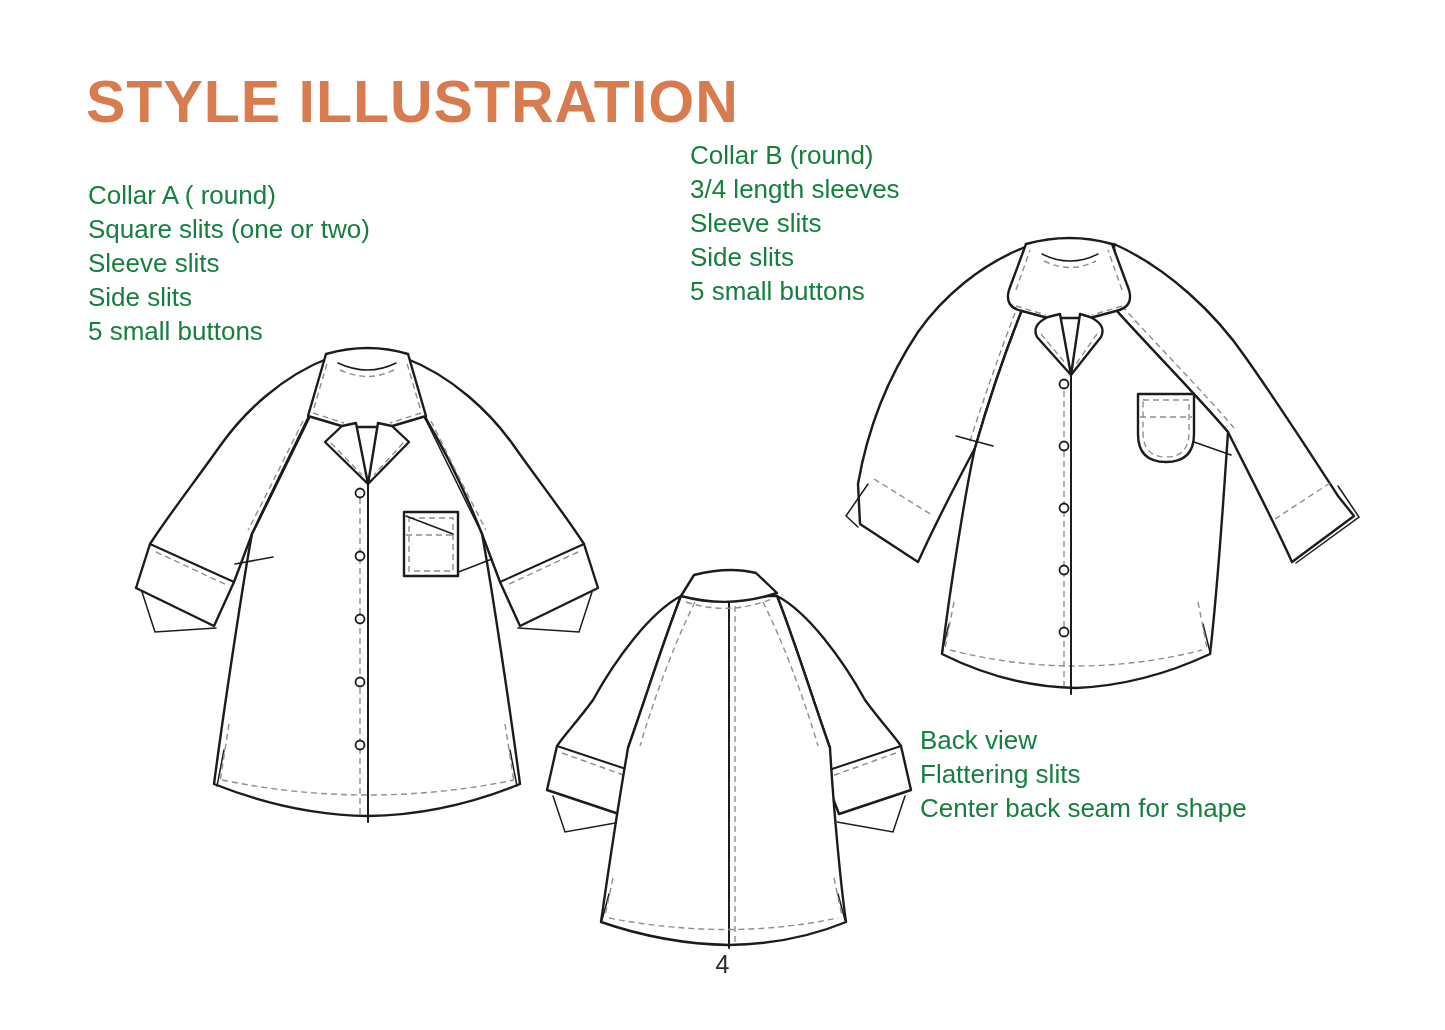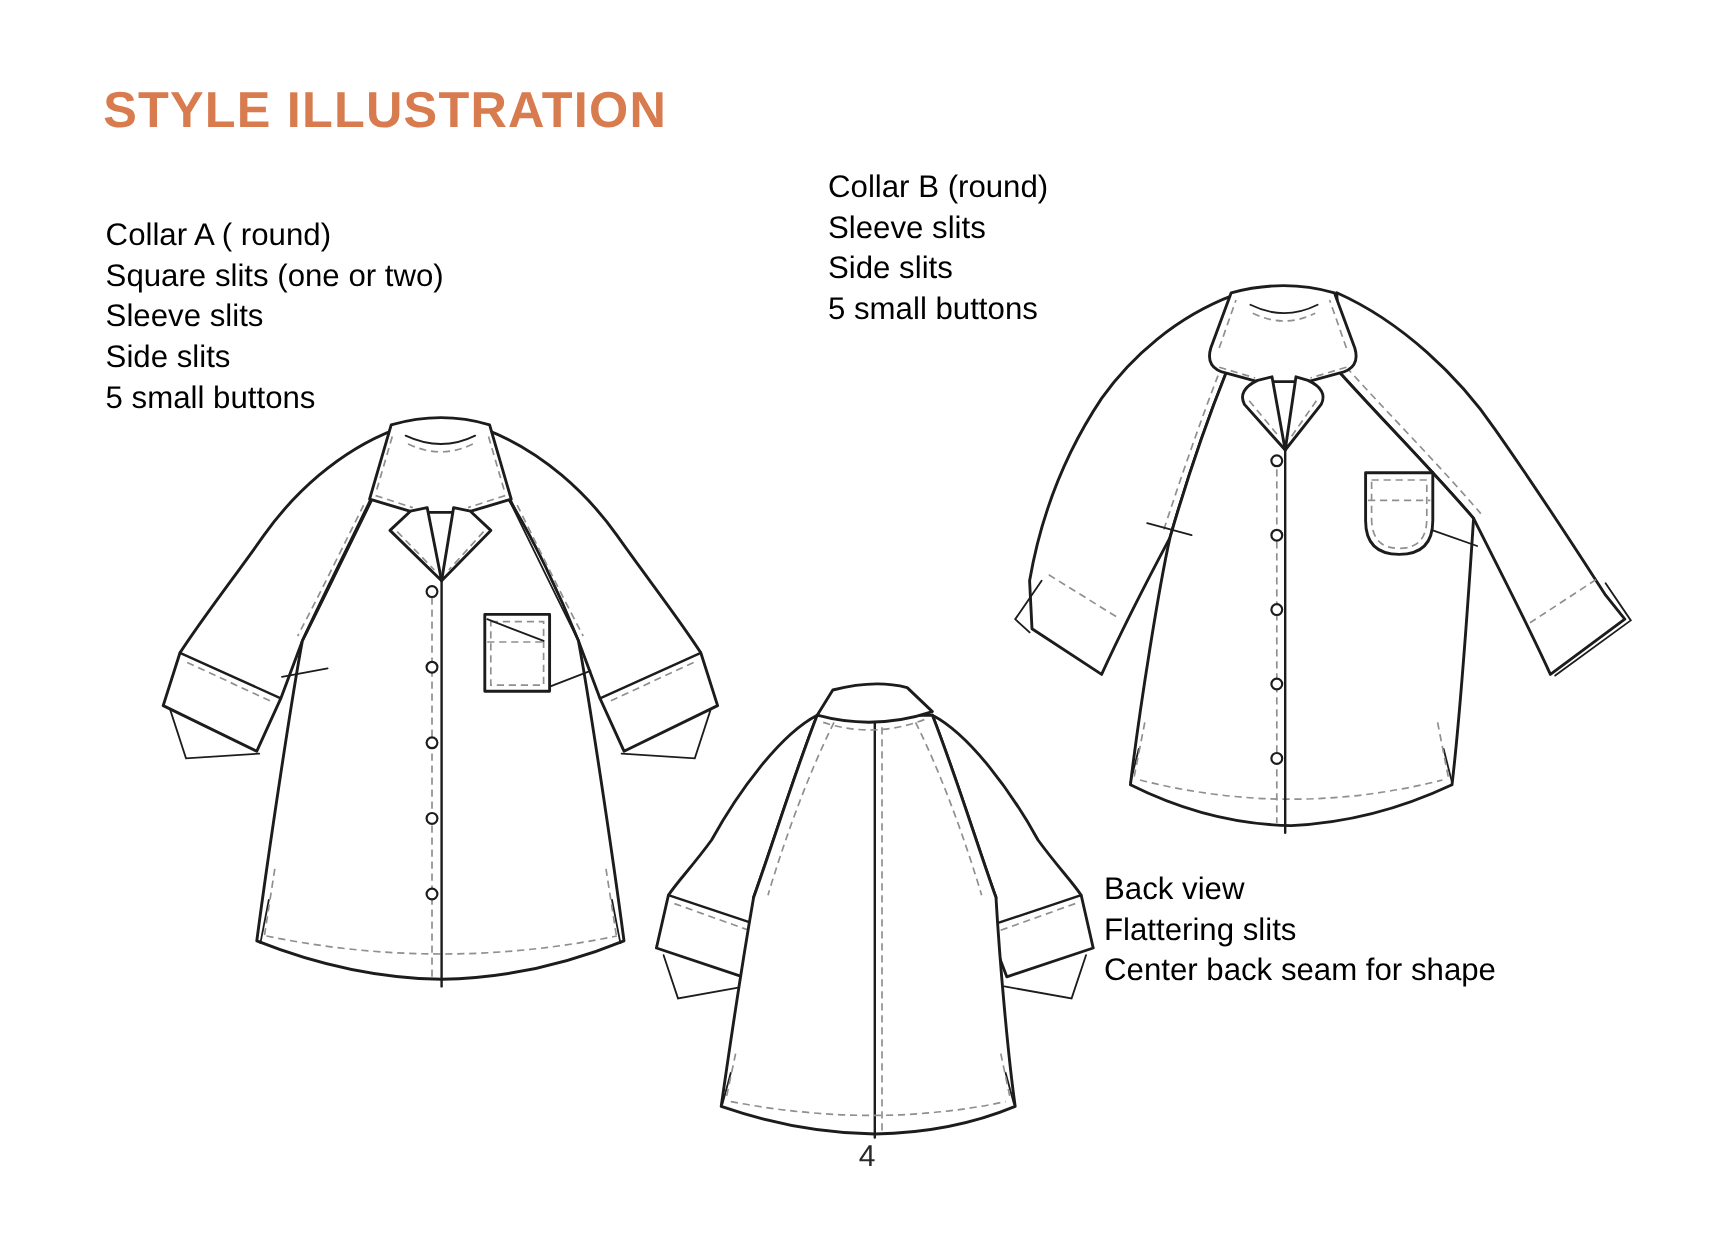--- a/index.html
+++ b/index.html
@@ -3,24 +3,24 @@
 <meta charset="utf-8">
 <style>
   html,body{margin:0;padding:0;}
   body{
     width:1445px;height:1030px;background:#ffffff;overflow:hidden;position:relative;
     font-family:"Liberation Sans", sans-serif;color:#1e1e1e;
   }
   .abs{position:absolute;}
   .page-title{
     left:86px;top:68px;
-    font-size:42px;font-weight:700;letter-spacing:1px;color:#D87C50;
+    font-size:59px;font-weight:700;letter-spacing:1px;color:#D87C50;
     white-space:nowrap;
   }
-  .notes{font-size:26px;line-height:34px;color:#000000;}
+  .notes{font-size:26px;line-height:34px;color:#15803d;}
   .notes div{white-space:nowrap;}
   .notes-a{left:88px;top:178px;}
   .notes-b{left:690px;top:138px;}
   .notes-back{left:920px;top:723px;}
   .page-number{left:0;top:950px;width:1445px;text-align:center;font-size:25px;color:#2a2a2a;}
   svg{display:block;overflow:visible;}
   .ill-a{left:132px;top:336px;}
   .ill-b{left:838px;top:226px;}
   .ill-c{left:545px;top:550px;}
   
@@ -38,20 +38,21 @@
 <div class="abs notes notes-a">
   <div>Collar A ( round)</div>
   <div>Square slits (one or two)</div>
   <div>Sleeve slits</div>
   <div>Side slits</div>
   <div>5 small buttons</div>
 </div>
 
 <div class="abs notes notes-b">
   <div>Collar B (round)</div>
+  <div>3/4 length sleeves</div>
   <div>Sleeve slits</div>
   <div>Side slits</div>
   <div>5 small buttons</div>
 </div>
 
 <div class="abs notes notes-back">
   <div>Back view</div>
   <div>Flattering slits</div>
   <div>Center back seam for shape</div>
 </div>

